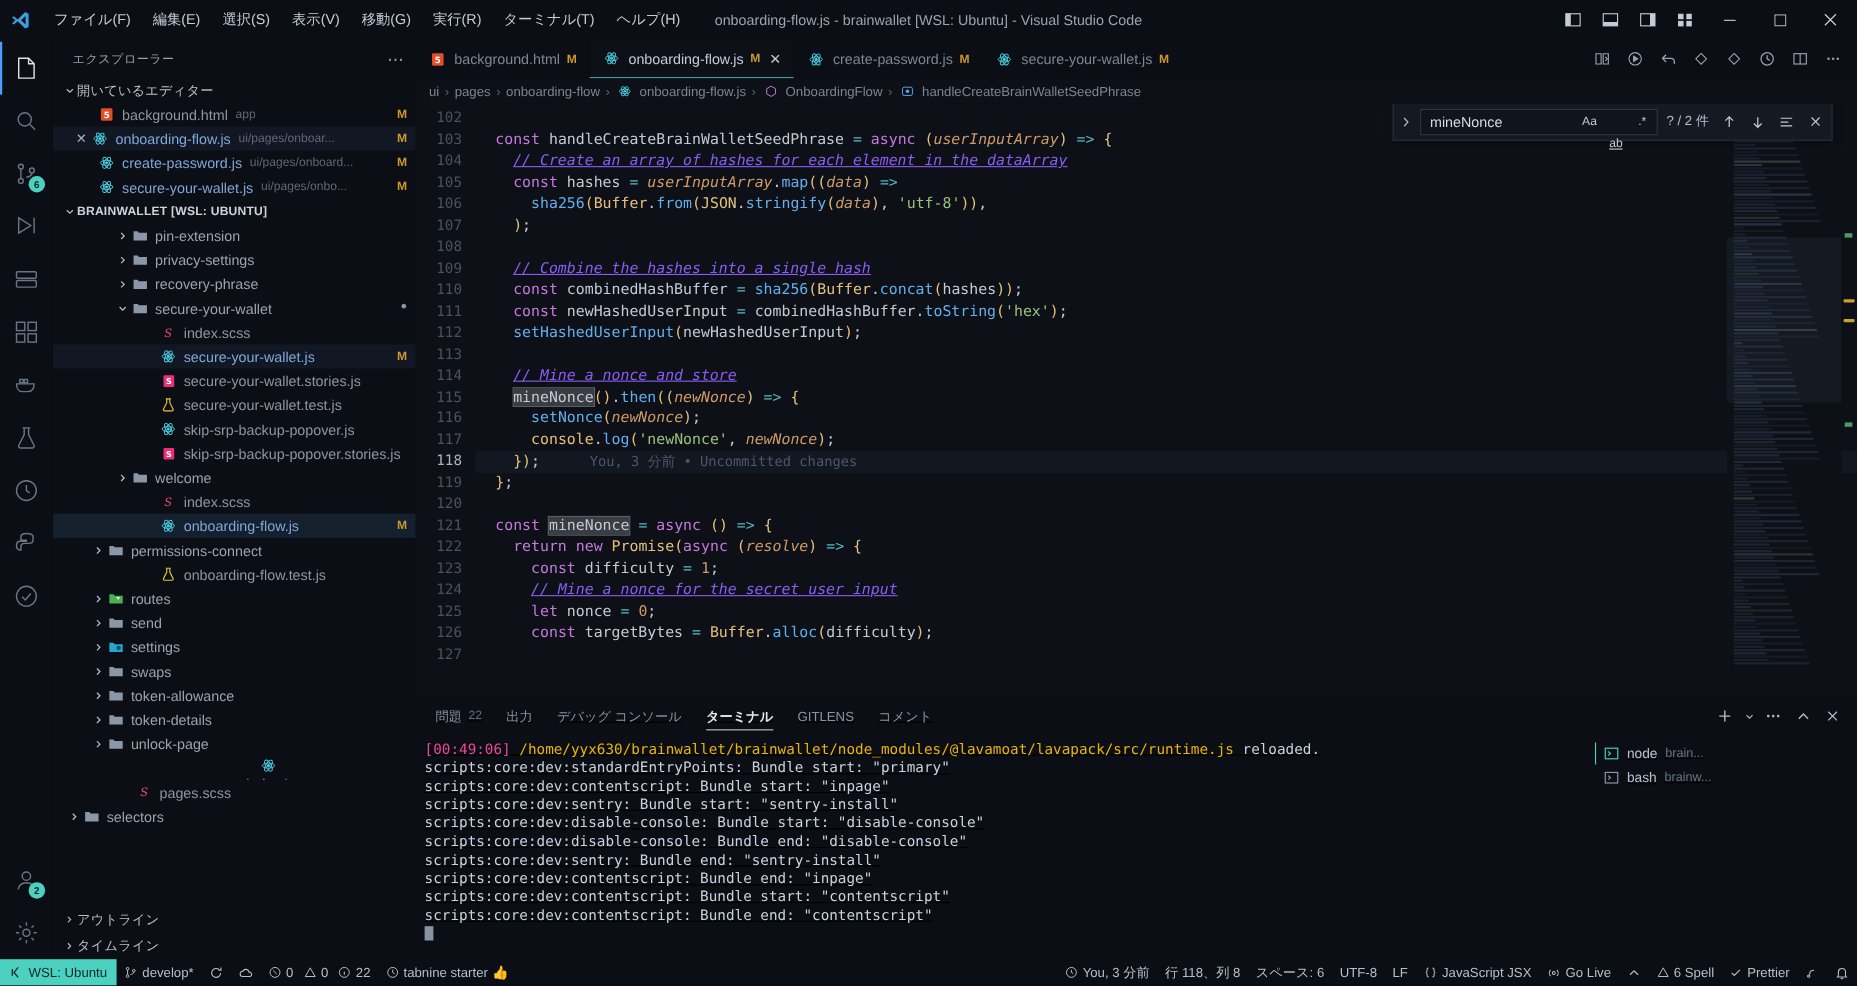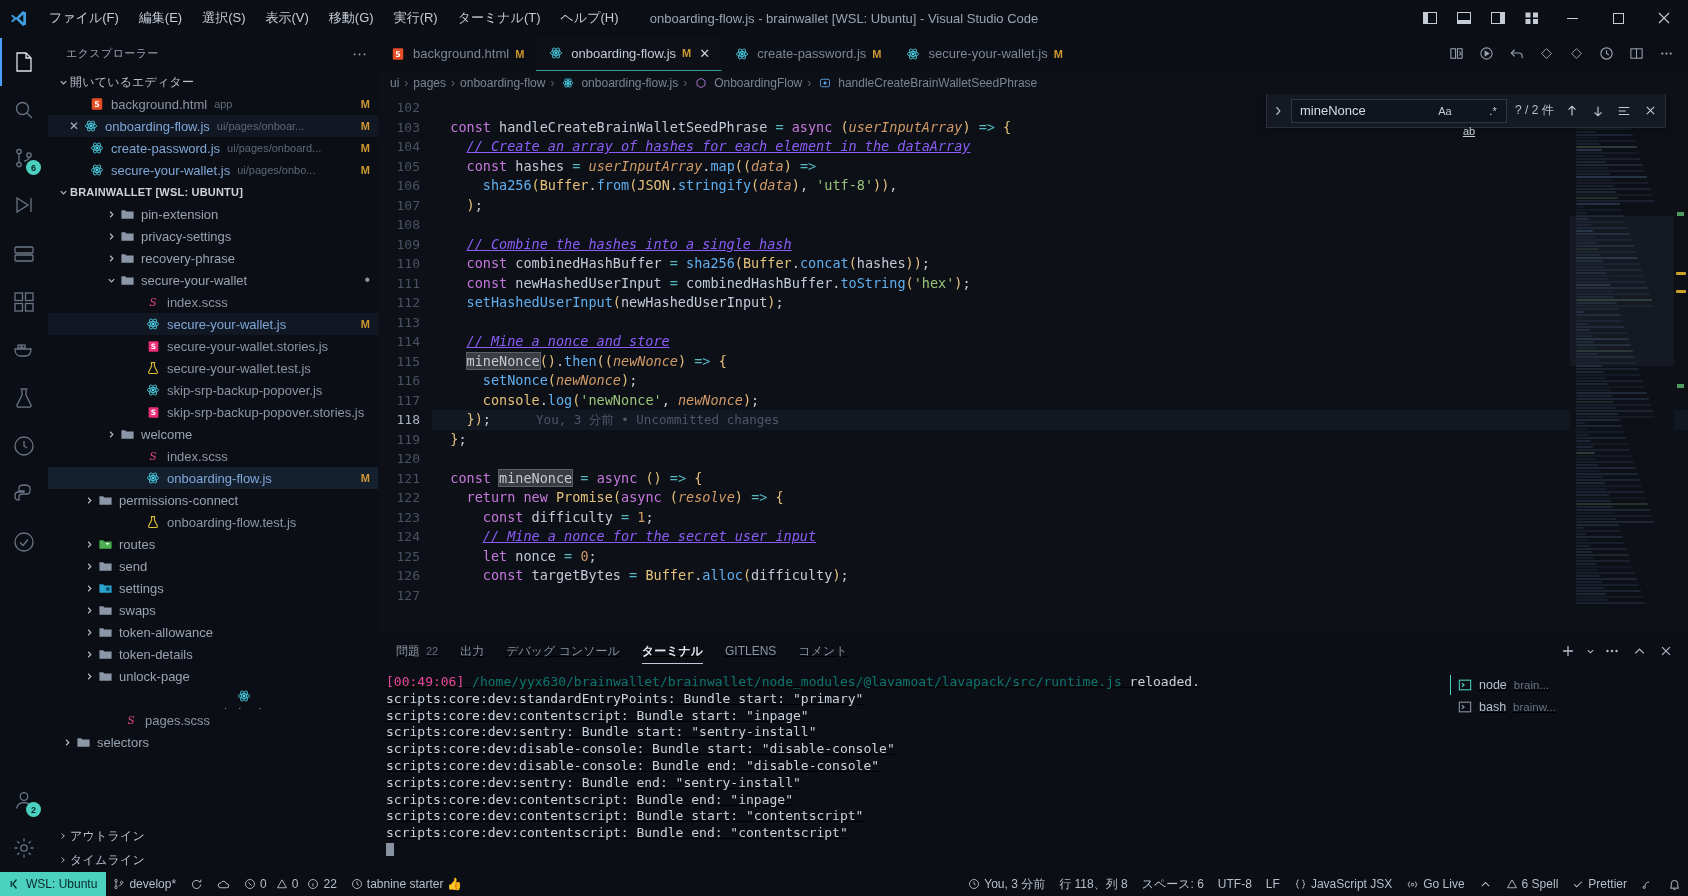--- a/index.html
+++ b/index.html
@@ -162,21 +162,21 @@
   .ptab.active::after { content:''; position:absolute; left:10px; right:10px; bottom:4px; height:1px; background:#c3cad6;}
   .ptab .cnt { font-size:11px; color:#666f7e;}
   .panel-actions { margin-left:auto; display:flex; align-items:center; gap:3px; padding-right:10px; color:#b2bac6;}
   .panel-actions .pb { width:24px;height:24px;display:flex;align-items:center;justify-content:center;border-radius:4px;}
   .panel-body { flex:1 1 auto; display:flex; min-height:0; }
   .terminal {
     flex:1 1 auto; padding: 6px 0 0 8px; font-family:"DejaVu Sans Mono", monospace;
     font-size: 13px; line-height: 16.8px; color:#cbd2dc; white-space:pre; overflow:hidden;
   }
   .t-time { color:#ec4899; }
-  .t-path { color:#0f766e; }
+  .t-path { color:#eab308; }
   .cursor-block { display:inline-block; width:8px; height:13px; background:#8892a0; vertical-align:-2px;}
   .term-list { width: 248px; flex:0 0 248px; padding-top: 6px; }
   .term-item { display:flex; align-items:center; gap:7px; height:22px; padding-left: 18px; font-size:12.5px; color:#a9b2c0; position:relative;}
   .term-item.active { color:#cfd6e2; }
   .term-item.active::before { content:''; position:absolute; left:10px; top:1px; bottom:1px; width:1px; background:#4cd1c0;}
   .term-item .tname { color:#b8c0cd; }
   .term-item .tsub { color:#6a7381; font-size:11.5px;}
   .term-ico { color:#4cd1c0; display:inline-flex; }
 
   

